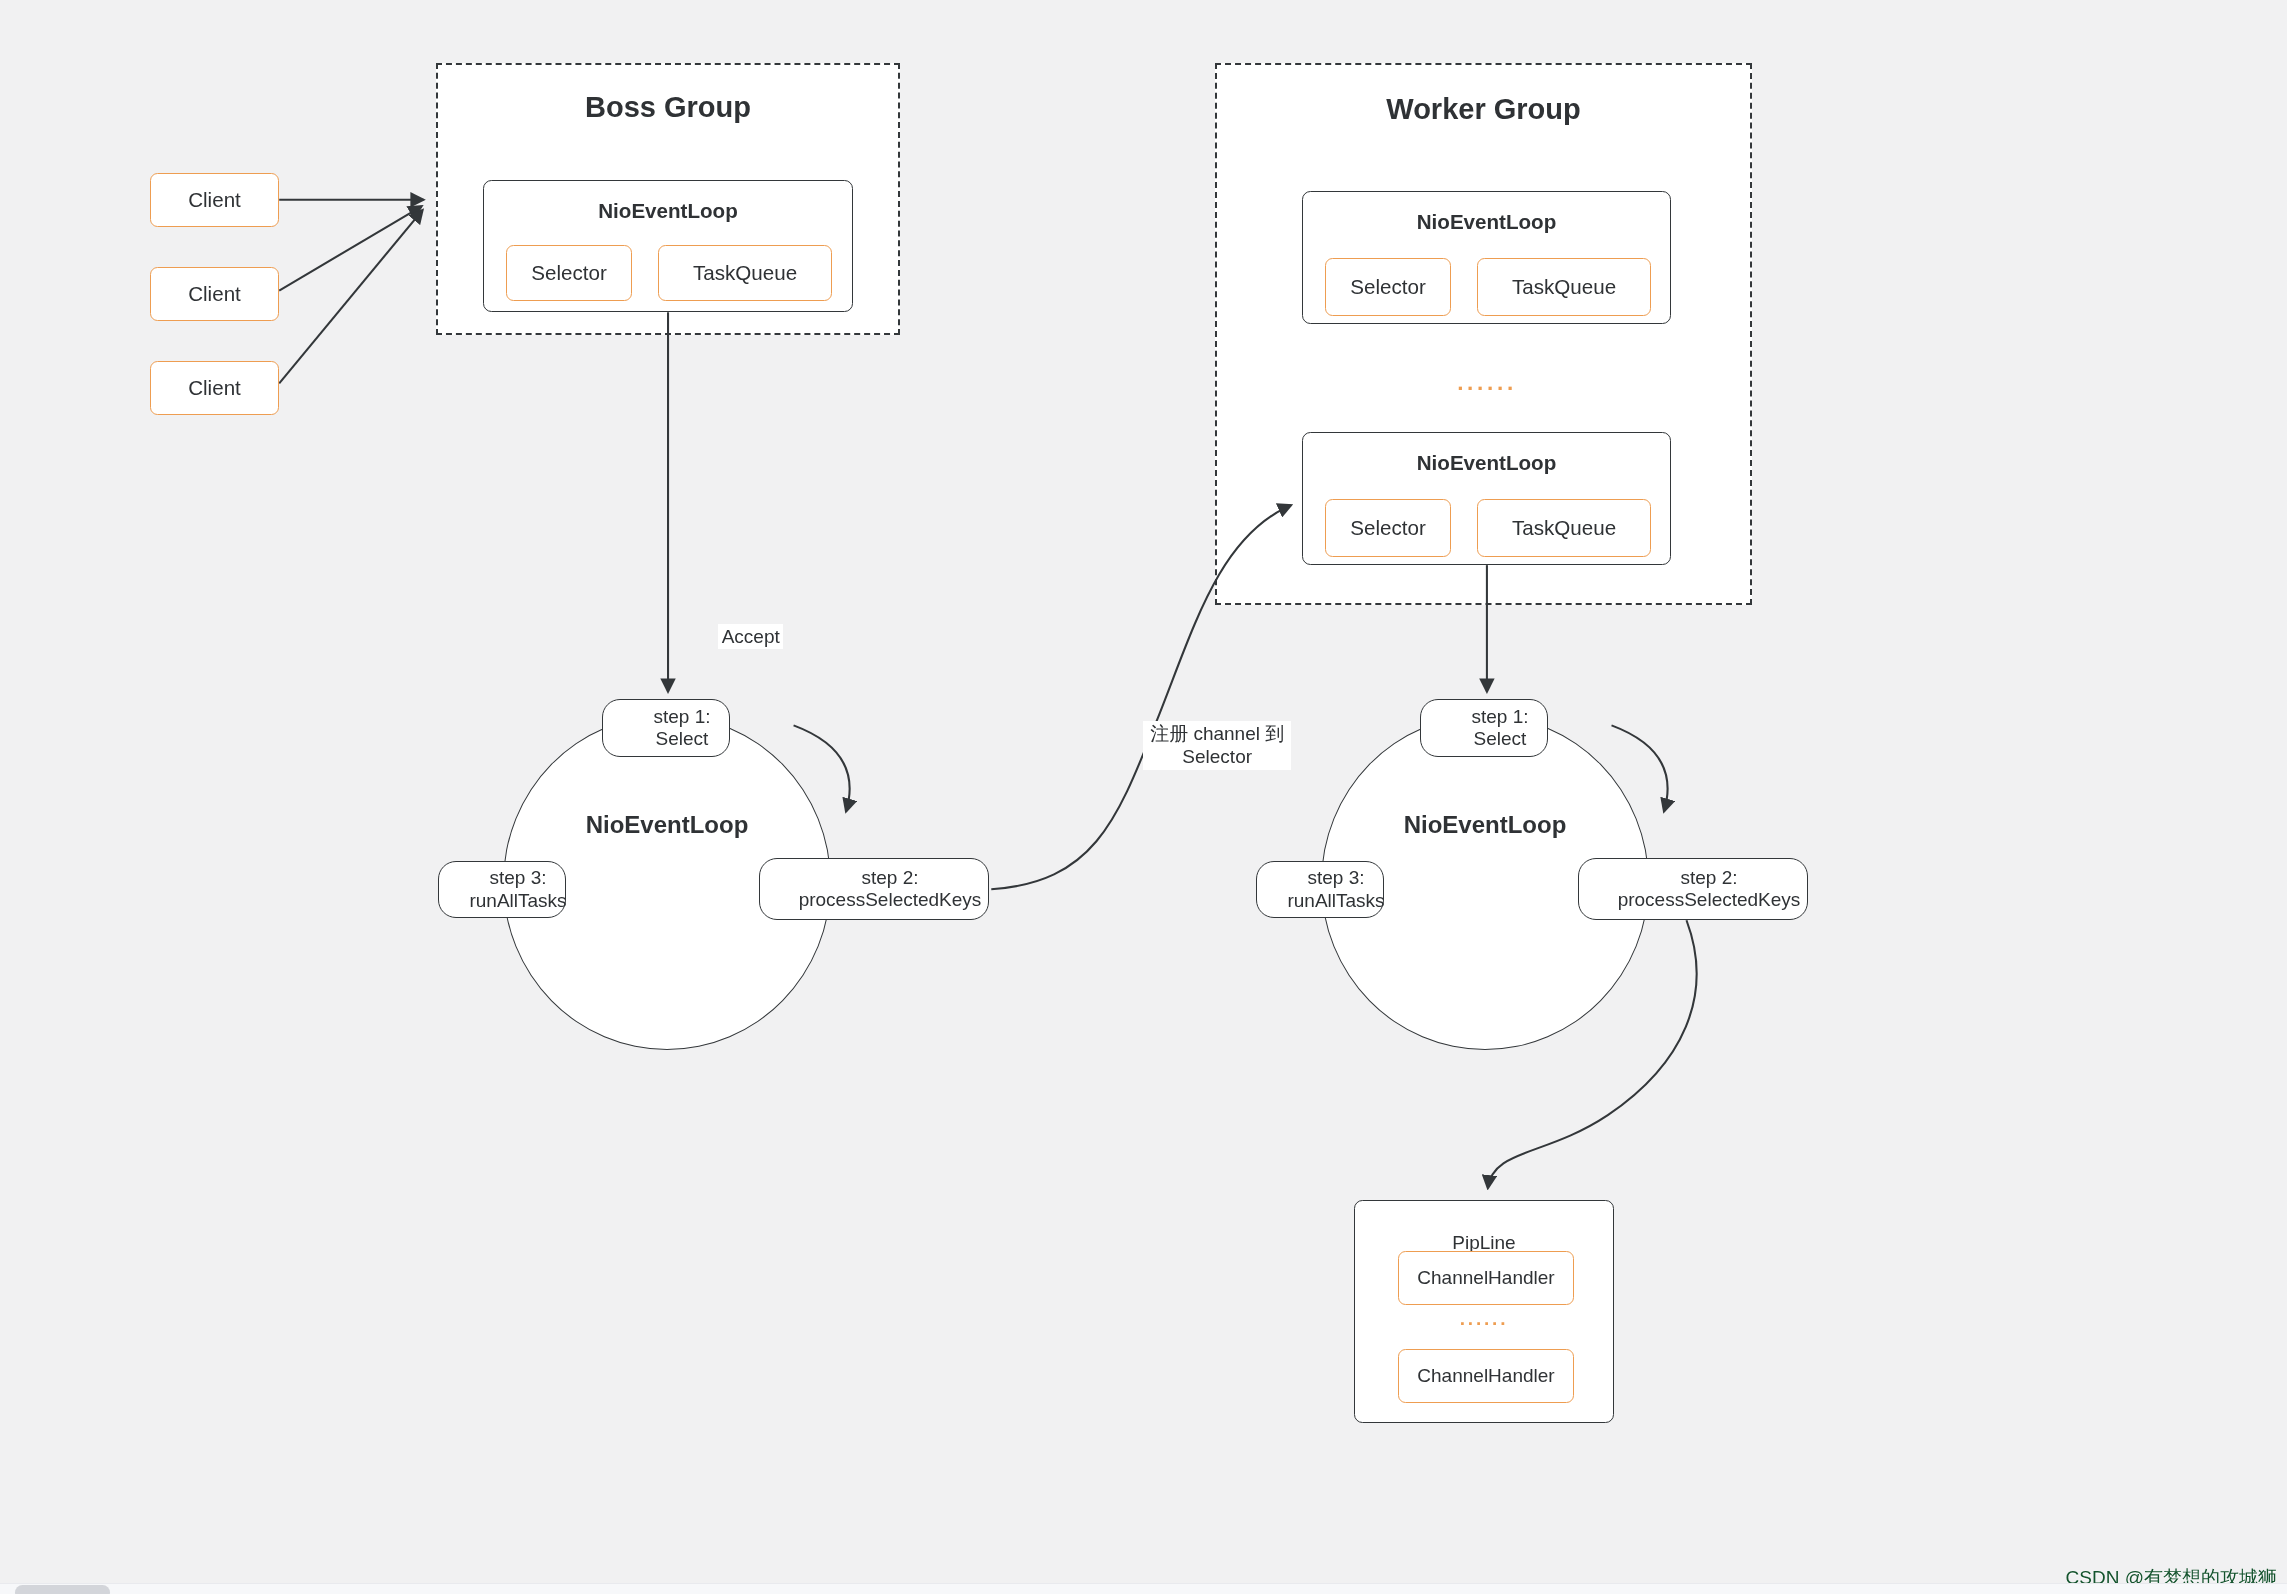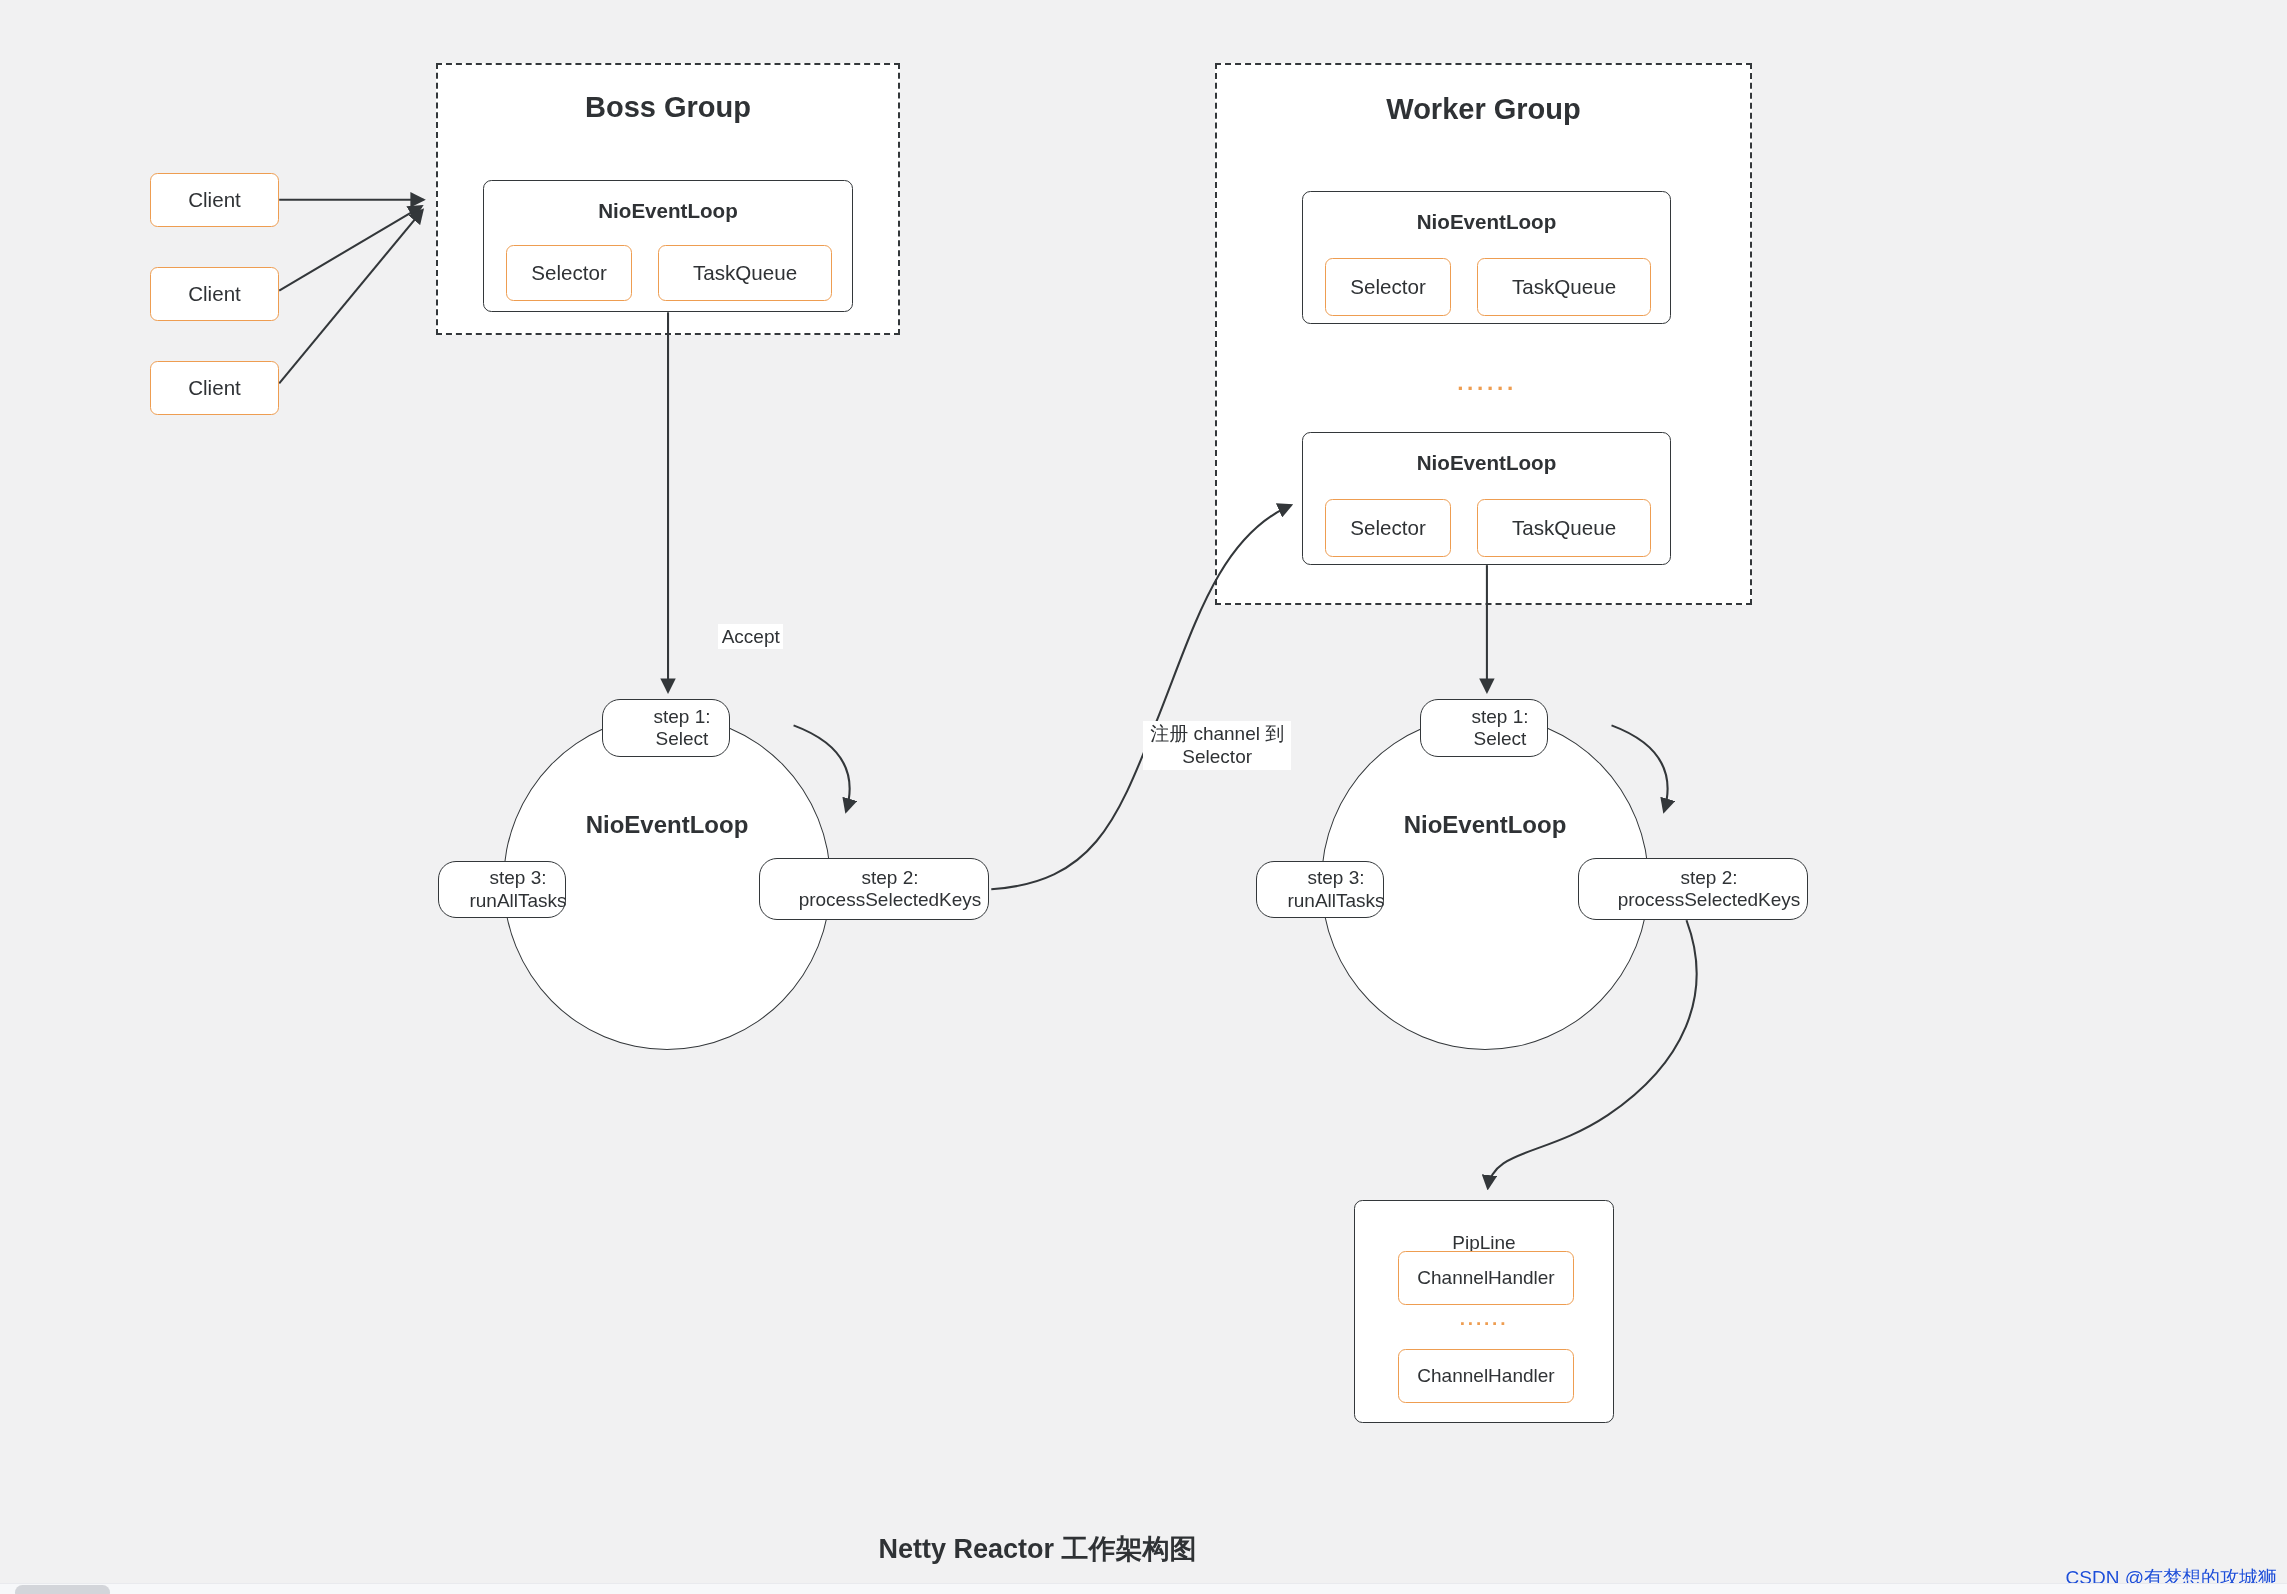--- a/index.html
+++ b/index.html
@@ -26,21 +26,21 @@
         display:flex;flex-direction:column;align-items:center;justify-content:center;
         font-size:19px;line-height:22.5px;z-index:4;box-sizing:border-box;text-align:center;padding-left:32px;}
   
   #edges{position:absolute;left:0;top:0;z-index:3;pointer-events:none;}
   
   .edge-label{position:absolute;background:#ffffff;font-size:19px;line-height:23.4px;
               text-align:center;z-index:5;padding:0.9px 3.7px;}
   .dots{position:absolute;color:#ee9d51;font-weight:bold;font-size:22.5px;letter-spacing:3.7px;
         text-align:center;z-index:4;}
   .diagram-title{position:absolute;font-weight:bold;font-size:27px;text-align:center;z-index:5;}
-  .watermark{position:absolute;color:#1d4ed8;font-size:19px;text-align:right;z-index:5;
+  .watermark{position:absolute;color:#14532d;font-size:19px;text-align:right;z-index:5;
              text-shadow:0 0.9px 0 #ffffff;}
   .scroll-strip{position:absolute;left:0;top:1583px;width:2288px;height:11.2px;background:#f7f8fa;
                 border-top:0.9px solid #e9eaee;z-index:6;}
   .scroll-thumb{position:absolute;left:15px;top:1585px;width:95px;height:15px;border-radius:7.5px;
                 background:#d3d5da;z-index:7;}
 </style>
 </head>
 <body>
 
 <div id="canvas">
@@ -152,20 +152,19 @@
     <div class="dbox-title" style="font-weight:normal;font-size:19px;padding-top:19px;margin-top:12px;">PipLine</div>
   </div>
   <div class="obox" style="left:1398px;top:1251px;width:176px;height:54px;font-size:19px;">
     <span>ChannelHandler</span>
   </div>
   <div class="dots" style="left:1423px;top:1308px;width:122px;font-size:19px;letter-spacing:2.8px;">......</div>
   <div class="obox" style="left:1398px;top:1349px;width:176px;height:54px;font-size:19px;">
     <span>ChannelHandler</span>
   </div>
 
-  <div class="diagram-title" style="left:750px;top:1531px;width:575px;">Netty Reactor 工作架构图</div>
   <div class="watermark" style="left:1815px;top:1565px;width:462px;padding-right:6.6px;">CSDN @有梦想的攻城狮</div>
 
   <div class="scroll-strip"></div>
   <div class="scroll-thumb"></div>
 
 </div>
 
 
 </body></html>

